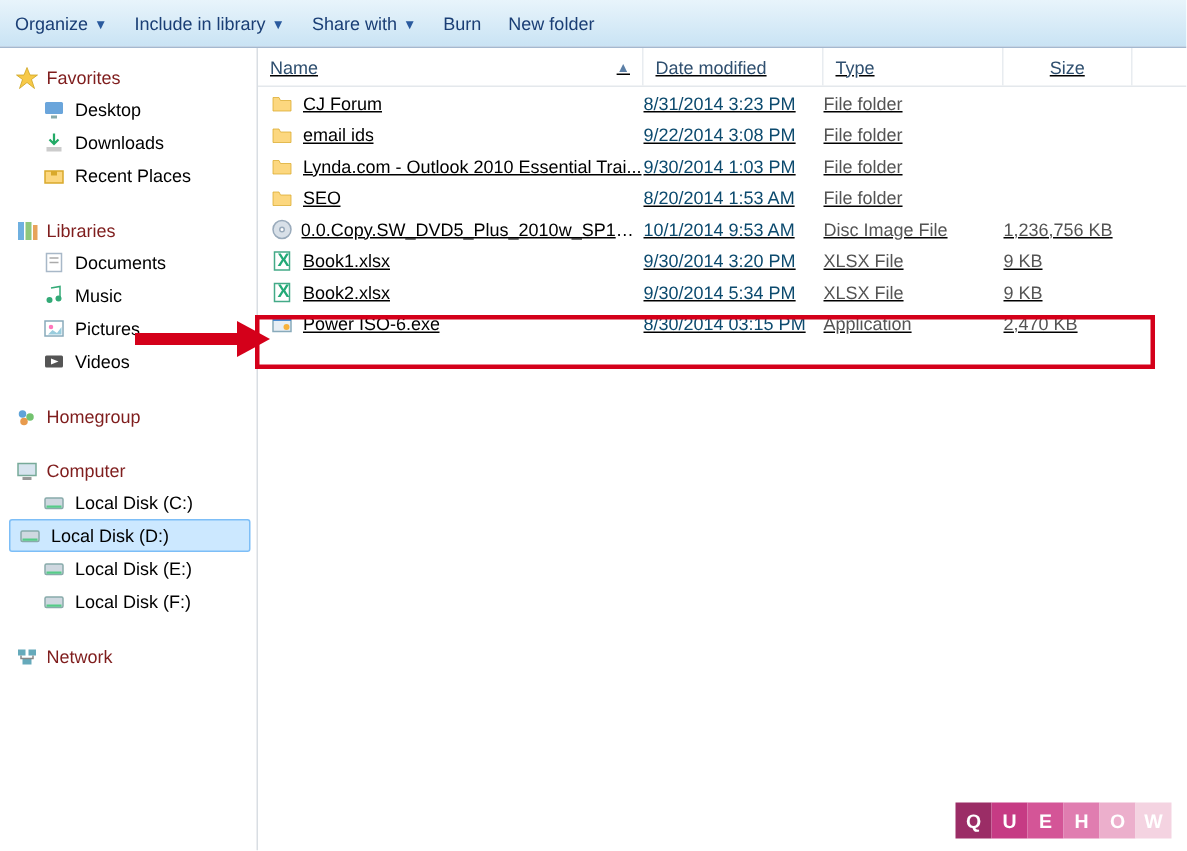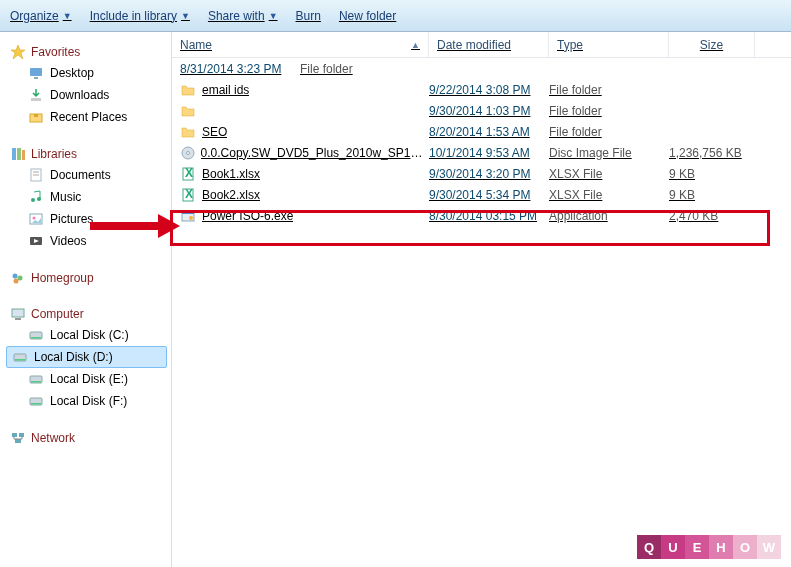--- a/index.html
+++ b/index.html
@@ -1,17 +1,17 @@
 <!DOCTYPE html>
 <html><head>
 <meta charset="utf-8">
 <style>
 * { margin: 0; padding: 0; box-sizing: border-box; font-family: "Segoe UI", Tahoma, sans-serif; font-size: 12px; }
 body { width: 791px; height: 567px; background: #fff; overflow: hidden; position: relative; }
-.toolbar { height: 32px; background: linear-gradient(#e8f4fb, #c9e3f4); border-bottom: 1px solid #a4b8cf; display: flex; align-items: center; padding: 0 10px; gap: 18px; text-decoration: underline; }
+.toolbar { height: 32px; background: linear-gradient(#e8f4fb, #c9e3f4); border-bottom: 1px solid #a4b8cf; display: flex; align-items: center; padding: 0 10px; gap: 18px; }
 .tb-item { color: #1a3e75; display: inline-flex; align-items: center; gap: 4px; cursor: pointer; }
 .tb-item .drop { font-size: 9px; color: #2a5a9e; }
 .container { display: flex; height: 535px; }
 .sidebar { width: 172px; border-right: 1px solid #d9dee3; padding: 10px 4px 0 6px; overflow: hidden; }
 .sb-sec { margin-bottom: 16px; }
 .sb-head { display: flex; align-items: center; gap: 5px; padding: 2px 4px; font-weight: 400; color: #7f1d1d; }
 .sb-item { display: flex; align-items: center; gap: 6px; padding: 2px 4px 2px 22px; color: #000; cursor: pointer; line-height: 18px; }
 .sb-item.selected { background: #cce8ff; border: 1px solid #7dbef7; border-radius: 2px; padding: 1px 3px 1px 5px; }
 .icon { width: 16px; height: 16px; display: inline-flex; align-items: center; justify-content: center; }
 .main { flex: 1; display: flex; flex-direction: column; text-decoration: underline; }
@@ -239,20 +239,28 @@
         </div>
       <div class="col col-type">
           <span>Type</span>
         </div>
       <div class="col col-size">
           <span>Size</span>
         </div>
     </div>
     <div class="files" id="file-rows">
         <div class="row">
+          <div class="c-name">
+            <span class="icon">
+              <svg width="16" height="16">
+                <path d="M2 4h4l1 2h7v7H2z" fill="#fcd77f" stroke="#d9a92b" stroke-width="0.5"></path>
+              </svg>
+            </span>
+            <span>CJ Forum</span>
+          </div>
           <div class="c-date">8/31/2014 3:23 PM</div>
           <div class="c-type">File folder</div>
           <div class="c-size"></div>
         </div>
         <div class="row">
           <div class="c-name">
             <span class="icon">
               <svg width="16" height="16">
                 <path d="M2 4h4l1 2h7v7H2z" fill="#fcd77f" stroke="#d9a92b" stroke-width="0.5"></path>
               </svg>
@@ -263,20 +271,21 @@
           <div class="c-type">File folder</div>
           <div class="c-size"></div>
         </div>
         <div class="row">
           <div class="c-name">
             <span class="icon">
               <svg width="16" height="16">
                 <path d="M2 4h4l1 2h7v7H2z" fill="#fcd77f" stroke="#d9a92b" stroke-width="0.5"></path>
               </svg>
             </span>
+            <span>Lynda.com - Outlook 2010 Essential Trai...</span>
           </div>
           <div class="c-date">9/30/2014 1:03 PM</div>
           <div class="c-type">File folder</div>
           <div class="c-size"></div>
         </div>
         <div class="row">
           <div class="c-name">
             <span class="icon">
               <svg width="16" height="16">
                 <path d="M2 4h4l1 2h7v7H2z" fill="#fcd77f" stroke="#d9a92b" stroke-width="0.5"></path>

